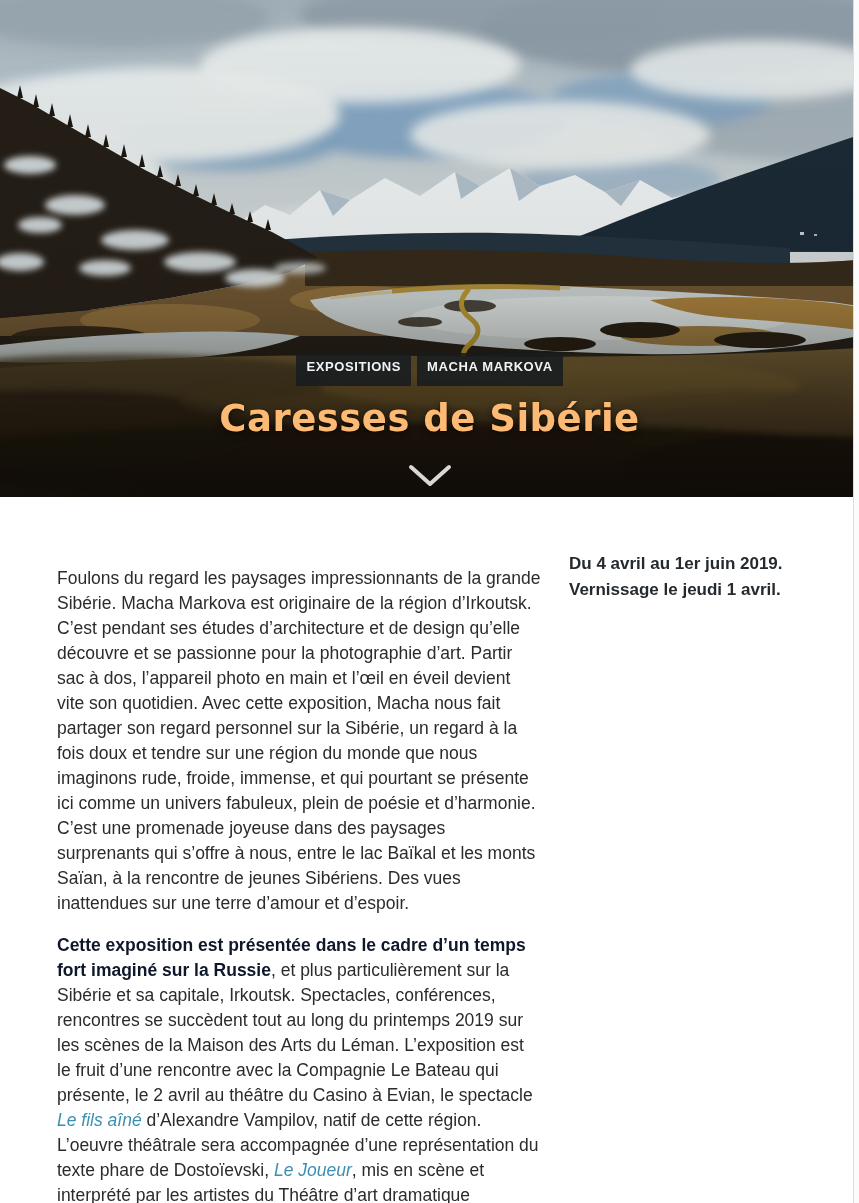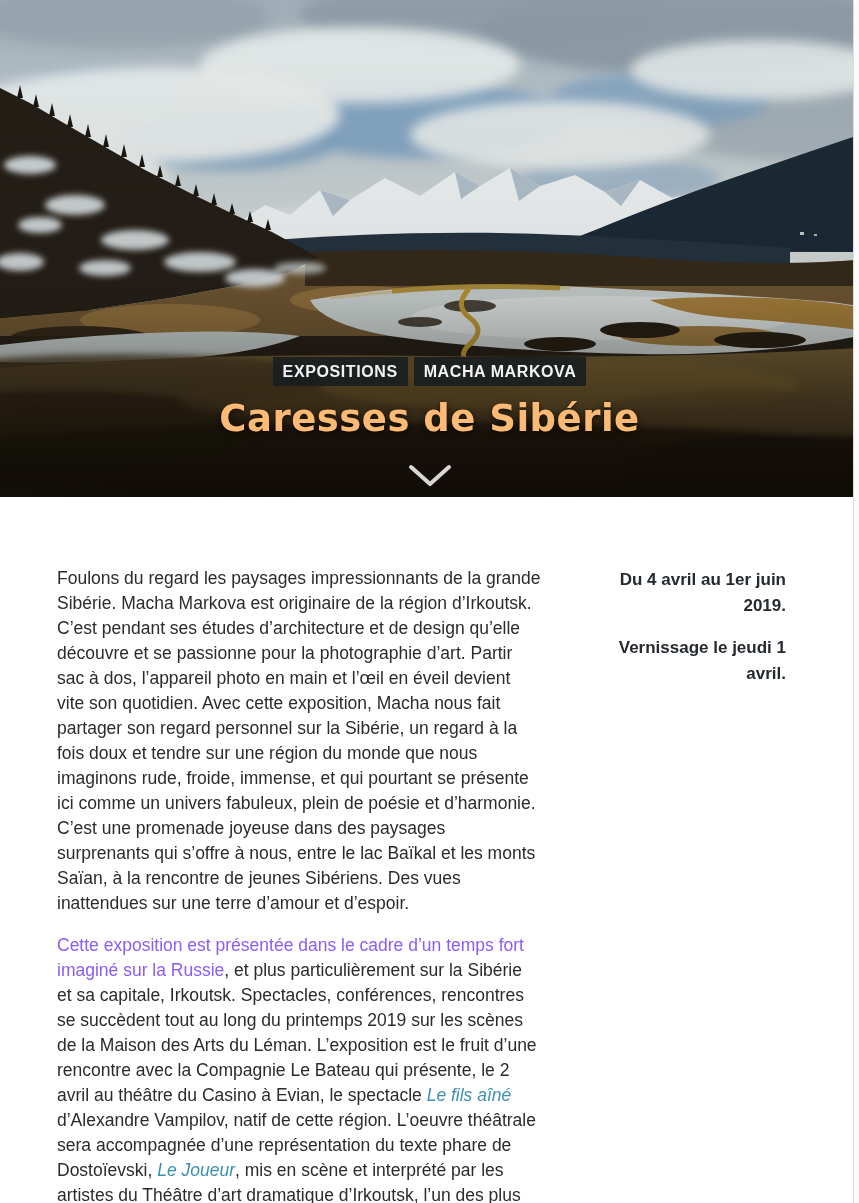--- a/index.html
+++ b/index.html
@@ -11,38 +11,38 @@
   
   .hero{position:relative;width:859px;height:497px;overflow:hidden;background:#241e17;}
   .hero-art{position:absolute;inset:0;width:100%;height:100%;display:block;}
   .hero-content{
     position:absolute;inset:0;display:flex;flex-direction:column;
     align-items:center;justify-content:flex-end;padding-bottom:9px;
   }
   .breadcrumb{display:flex;gap:6px;margin-bottom:11px;}
   .tag{
     background:rgba(24,28,32,0.88);color:#f2f3f4;
-    font-size:16px;font-weight:700;letter-spacing:.6px;
-    padding:6px 10px 5px;cursor:pointer;text-decoration:none;
+    font-size:13px;font-weight:700;letter-spacing:.6px;
+    padding:6px 10px 12px;cursor:pointer;text-decoration:none;
     font-family:"Liberation Sans",sans-serif;white-space:nowrap;
   }
   .hero-title{
     margin:0 0 24px;font-family:"DejaVu Sans","Liberation Sans",sans-serif;
     font-size:37px;font-weight:800;letter-spacing:.5px;color:#fdba74;
     text-shadow:0 3px 7px rgba(15,10,4,.65),0 1px 2px rgba(0,0,0,.45);
   }
   .scroll-down{height:24px;cursor:pointer;display:flex;align-items:center;justify-content:center;}
   
   .content{display:flex;gap:28px;padding:53px 57px 0 57px;}
   .article{width:484px;flex:none;font-size:17.5px;line-height:25px;}
   .article p{margin:16px 0 17px;}
-  .article strong{font-weight:400;color:#8b5cf6;}
+  .article strong{font-weight:700;color:#0f172a;}
   .inline-link{color:#3c8fb2;font-style:italic;text-decoration:none;cursor:pointer;}
   .aside{flex:1;font-size:17px;line-height:26px;font-weight:700;color:#252a2f;padding-top:1px;}
-  .aside p{margin:16px;text-align:right;}
+  .aside p{margin:0;}
   
   .scrollbar-track{
     position:absolute;top:0;right:0;width:5px;height:1203px;
     background:#fbfbfb;border-left:1px solid #dcdcdc;z-index:60;
   }
 </style>
 </head>
 <body>
 
 <header class="hero">

